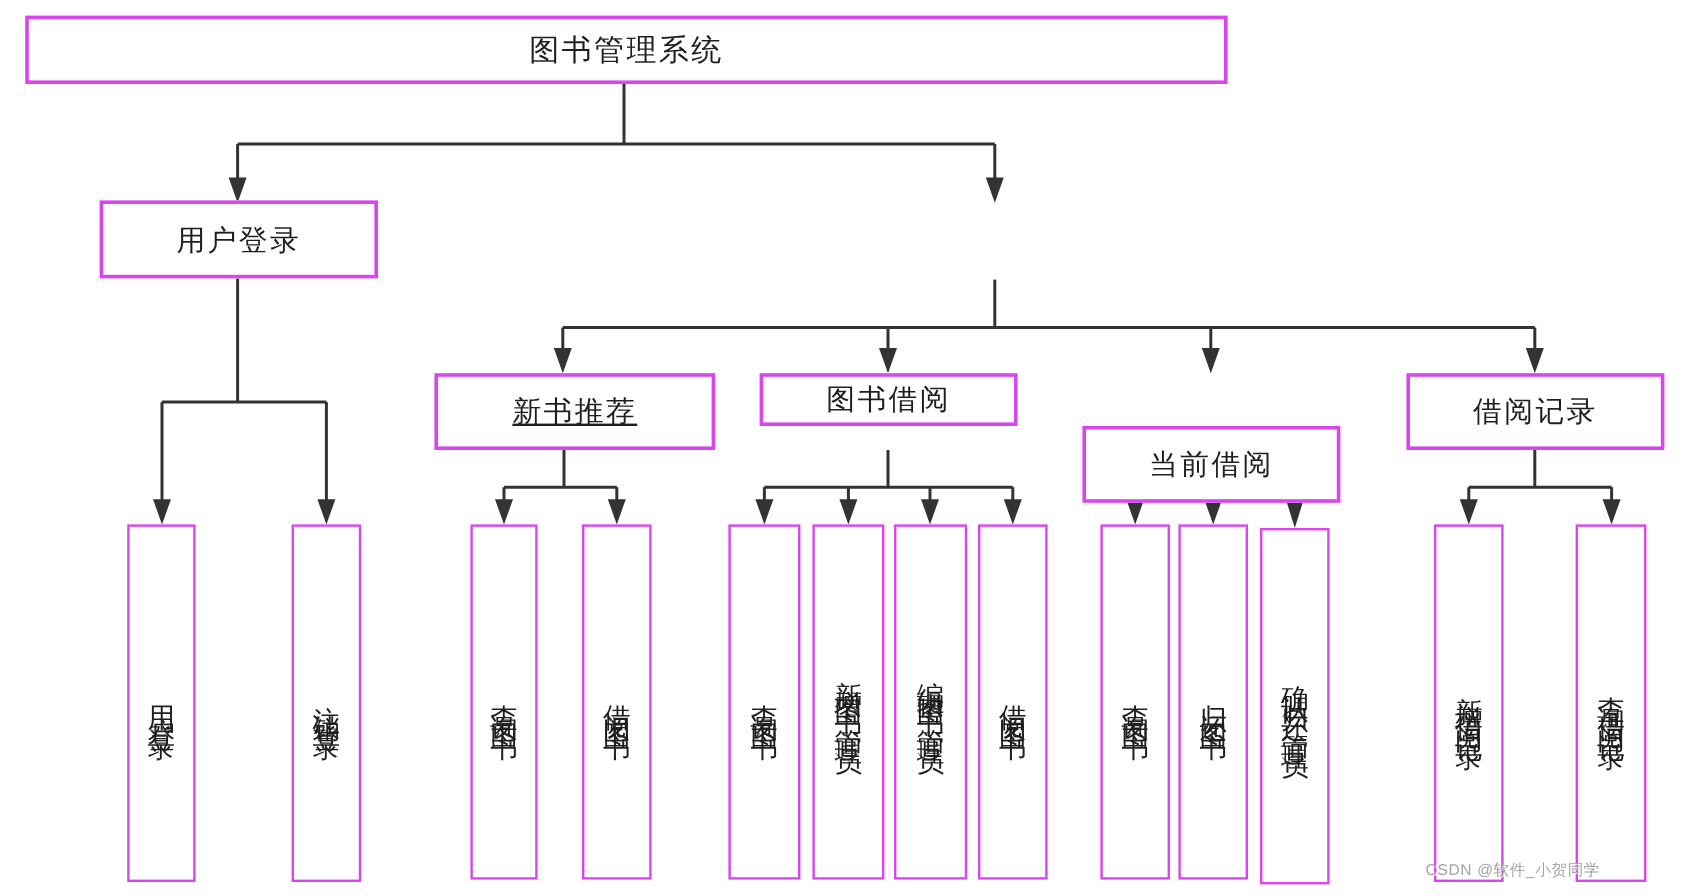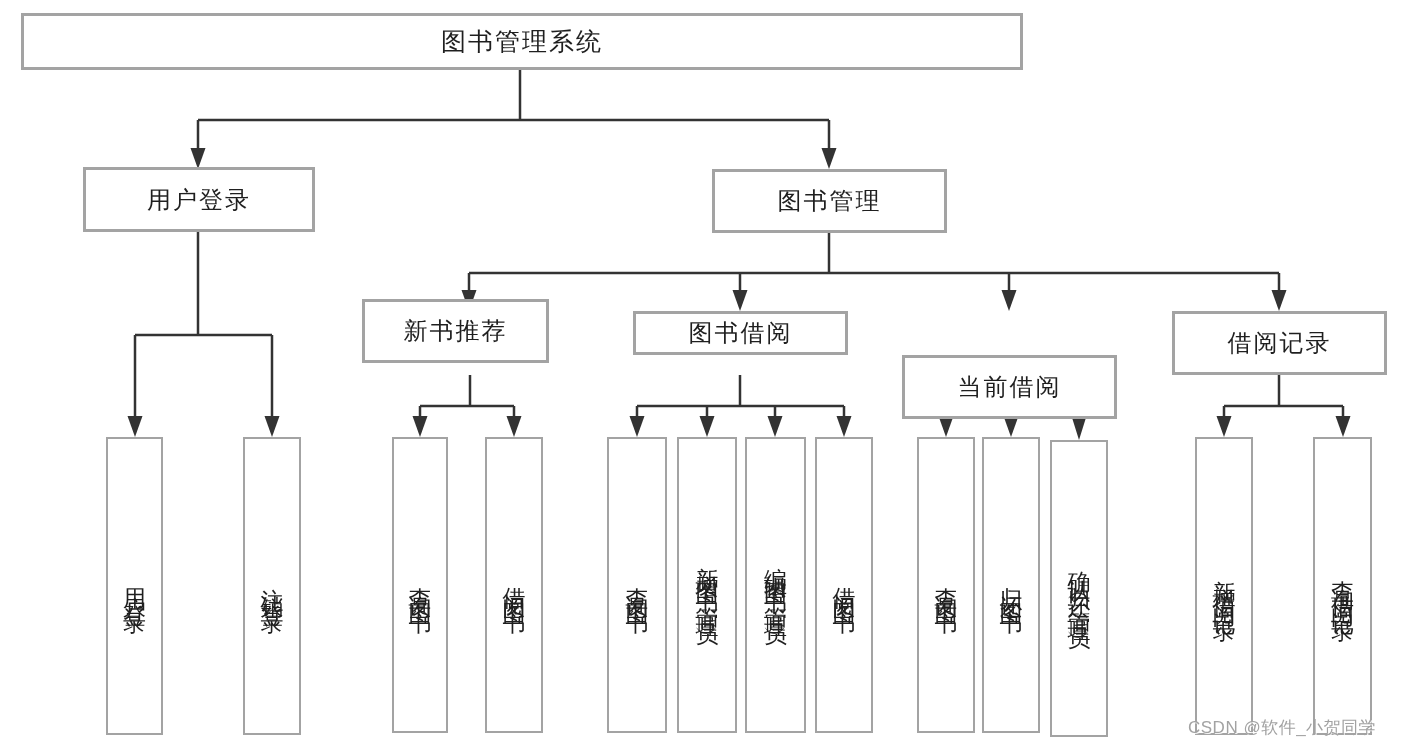--- a/index.html
+++ b/index.html
@@ -27,21 +27,21 @@
     stroke-width: 2.5;
   }
   .connectors polygon {
     fill: #333333;
     stroke: none;
   }
   .node {
     position: absolute;
     box-sizing: border-box;
     background: #ffffff;
-    border: 3px solid #a3a3a3;
+    border: 3px solid #d946ef;
     display: flex;
     align-items: center;
     justify-content: center;
     color: #1f1f1f;
   }
   .node.branch span {
     font-size: 24px;
     letter-spacing: 2px;
     white-space: nowrap;
   }
@@ -59,21 +59,21 @@
     font-size: 23px;
     letter-spacing: 8px;
     line-height: 1;
     white-space: nowrap;
   }
   .watermark {
     position: absolute;
     left: 1188px;
     top: 716px;
     width: 210px;
-    font-size: 17px;
+    font-size: 13px;
     color: #a2a2a2;
     text-shadow: 1px 1px 0 rgba(255,255,255,0.85);
     white-space: nowrap;
     letter-spacing: 0.5px;
   }
 </style>
 </head>
 <body>
 
 <div class="stage">
@@ -154,25 +154,22 @@
     </g>
   </svg>
 
   <div class="node root" style="left:21px; top:13px; width:1002px; height:57px;">
     <span>图书管理系统</span>
   </div>
 
   <div class="node branch" style="left:83px; top:167px; width:232px; height:65px;">
     <span>用户登录</span>
   </div>
-  <div class="node branch" style="left:712px; top:169px; width:235px; height:64px;">
-    <span>图书管理</span>
-  </div>
-
-  <div class="node branch" style="left:362px; top:299px; width:187px; height:64px;">
+
+  <div class="node branch" style="left:362px; top:311px; width:234px; height:64px;text-decoration:underline;">
     <span>新书推荐</span>
   </div>
   <div class="node branch" style="left:633px; top:311px; width:215px; height:44px;">
     <span>图书借阅</span>
   </div>
   <div class="node branch" style="left:902px; top:311px; width:215px; height:64px;margin-top:44px;">
     <span>当前借阅</span>
   </div>
   <div class="node branch" style="left:1172px; top:311px; width:215px; height:64px;">
     <span>借阅记录</span>

